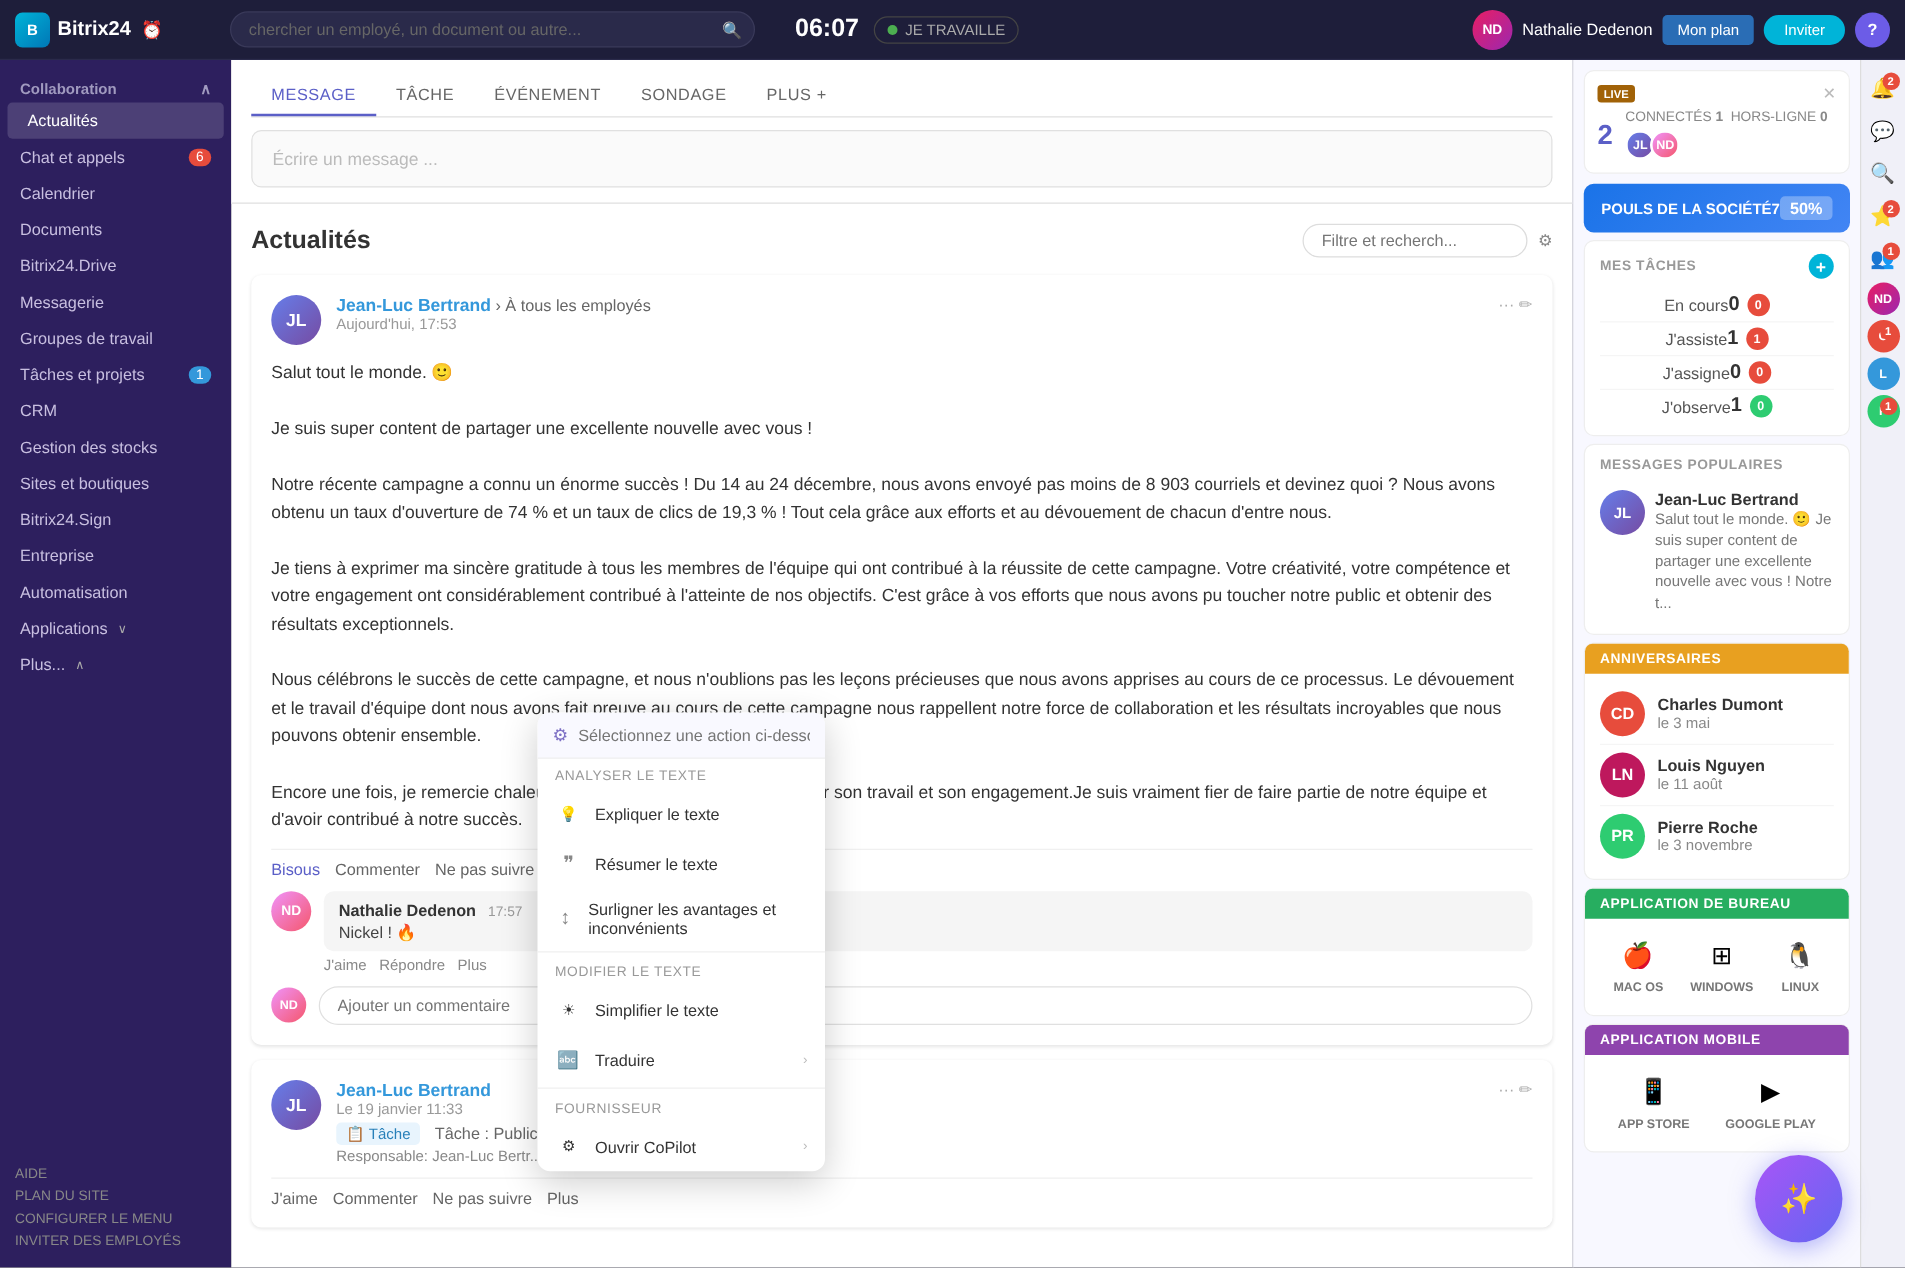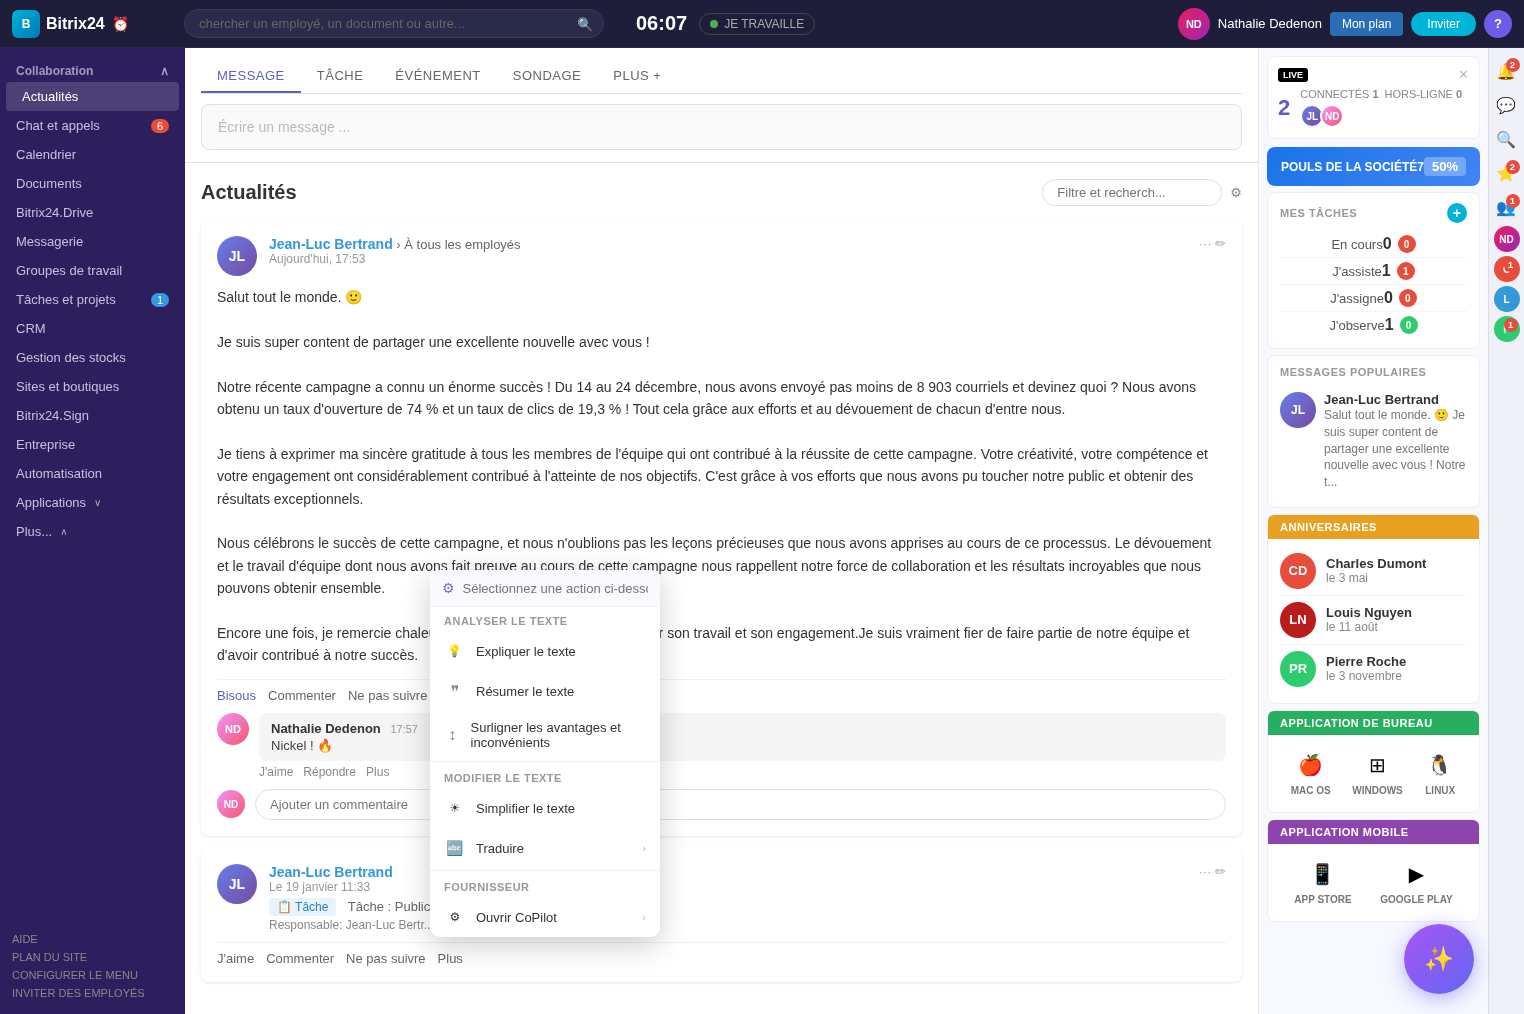--- a/index.html
+++ b/index.html
@@ -81,31 +81,31 @@
     .comment-actions { display: flex; gap: 10px; margin-top: 4px; }
     .comment-action { color: #888; font-size: 12px; cursor: pointer; }
     .comment-input-area { display: flex; gap: 10px; align-items: center; margin-top: 8px; }
     .comment-input { flex: 1; border: 1px solid #e0e0e0; border-radius: 20px; padding: 7px 14px; font-size: 13px; color: #999; outline: none; }
     .small-avatar { width: 28px; height: 28px; border-radius: 50%; background: linear-gradient(135deg, #f093fb, #f5576c); flex-shrink: 0; display: flex; align-items: center; justify-content: center; color: white; font-size: 10px; font-weight: 700; }
 
     
     .copilot-dropdown { position: absolute; left: 430px; top: 570px; background: white; border-radius: 10px; box-shadow: 0 8px 30px rgba(0,0,0,0.2); width: 230px; z-index: 100; overflow: hidden; }
     .copilot-search-bar { display: flex; align-items: center; gap: 8px; padding: 10px 12px; border-bottom: 1px solid #f0f0f0; background: #f9f9ff; }
     .copilot-search-bar input { border: none; outline: none; font-size: 13px; color: #666; background: transparent; flex: 1; }
-    .copilot-section-title { font-size: 11px; font-weight: 700; color: #999; padding: 8px 14px 4px; text-transform: uppercase; letter-spacing: 0.5px; }
+    .copilot-section-title { font-size: 11px; font-weight: 400; color: #999; padding: 8px 14px 4px; text-transform: uppercase; letter-spacing: 0.5px; }
     .copilot-item { display: flex; align-items: center; gap: 10px; padding: 9px 14px; cursor: pointer; color: #333; font-size: 13px; }
     .copilot-icon { width: 22px; height: 22px; border-radius: 50%; display: flex; align-items: center; justify-content: center; font-size: 12px; }
     .copilot-item-arrow { margin-left: auto; color: #bbb; font-size: 11px; }
     .copilot-divider { border: none; border-top: 1px solid #f0f0f0; margin: 2px 0; }
 
     
     .right-panel { width: 230px; background: #f8f8ff; border-left: 1px solid #e8e8f0; overflow-y: auto; flex-shrink: 0; }
     .rp-live-block { background: white; margin: 8px; border-radius: 8px; padding: 10px; border: 1px solid #eee; }
     .rp-live-header { display: flex; align-items: center; justify-content: space-between; margin-bottom: 6px; }
-    .live-badge { background: #000000; color: white; font-size: 9px; font-weight: 700; padding: 2px 5px; border-radius: 3px; }
+    .live-badge { background: #a16207; color: white; font-size: 9px; font-weight: 700; padding: 2px 5px; border-radius: 3px; }
     .rp-live-count { font-size: 22px; font-weight: 700; color: #5b5fc7; }
     .rp-pouls { background: linear-gradient(135deg, #1a73e8, #4285f4); margin: 4px 8px; border-radius: 8px; padding: 10px 14px; display: flex; align-items: center; justify-content: space-between; color: white; font-size: 12px; font-weight: 600; cursor: pointer; }
     .rp-pouls-pct { background: rgba(255,255,255,0.3); border-radius: 4px; padding: 2px 8px; font-size: 13px; }
     .rp-section { background: white; margin: 6px 8px; border-radius: 8px; padding: 10px 12px; border: 1px solid #eee; }
     .rp-section-title { font-size: 11px; font-weight: 700; color: #999; text-transform: uppercase; letter-spacing: 0.5px; margin-bottom: 8px; display: flex; align-items: center; justify-content: space-between; }
     .rp-add-btn { width: 20px; height: 20px; background: #00b4d8; border-radius: 50%; display: flex; align-items: center; justify-content: center; color: white; font-size: 14px; cursor: pointer; }
     .rp-task-row { display: flex; align-items: center; justify-content: center; padding: 4px 0; border-bottom: 1px solid #f5f5f5; }
     .rp-task-label { color: #555; font-size: 13px; }
     .rp-task-count { font-size: 16px; font-weight: 700; color: #333; }
     .rp-task-badge { width: 18px; height: 18px; border-radius: 50%; display: flex; align-items: center; justify-content: center; color: white; font-size: 10px; font-weight: 700; }
@@ -412,21 +412,21 @@
         <span>ANNIVERSAIRES</span>
       </div>
       <div class="rp-birthday-row">
         <div class="rp-birthday-avatar" style="background:#e74c3c;">CD</div>
         <div>
           <div class="rp-birthday-name">Charles Dumont</div>
           <div class="rp-birthday-date">le 3 mai</div>
         </div>
       </div>
       <div class="rp-birthday-row">
-        <div class="rp-birthday-avatar" style="background:#b91c1c;">LN</div>
+        <div class="rp-birthday-avatar" style="background:#be185d;">LN</div>
         <div>
           <div class="rp-birthday-name">Louis Nguyen</div>
           <div class="rp-birthday-date">le 11 août</div>
         </div>
       </div>
       <div class="rp-birthday-row" style="border-bottom:none;">
         <div class="rp-birthday-avatar" style="background:#2ecc71;">PR</div>
         <div>
           <div class="rp-birthday-name">Pierre Roche</div>
           <div class="rp-birthday-date">le 3 novembre</div>

